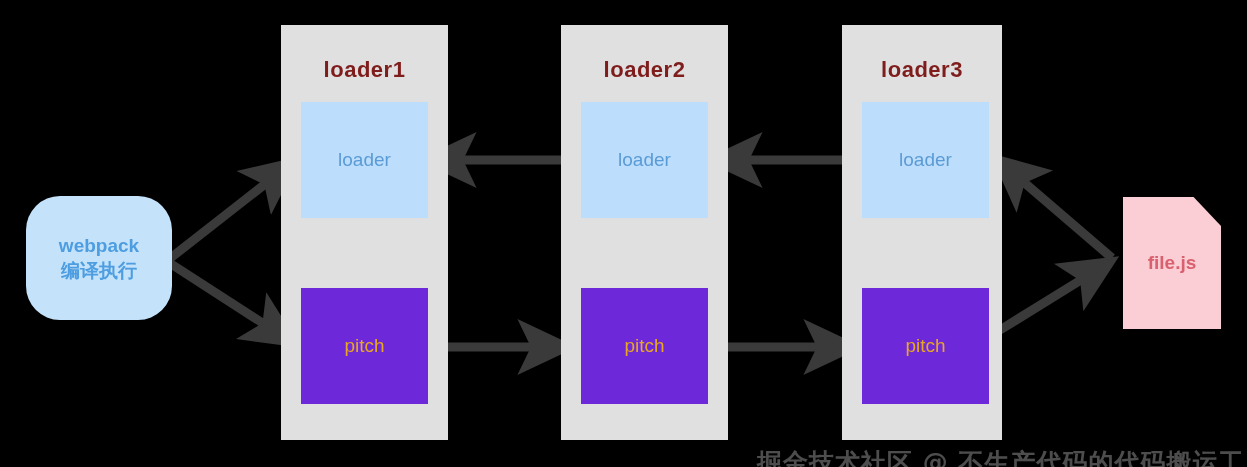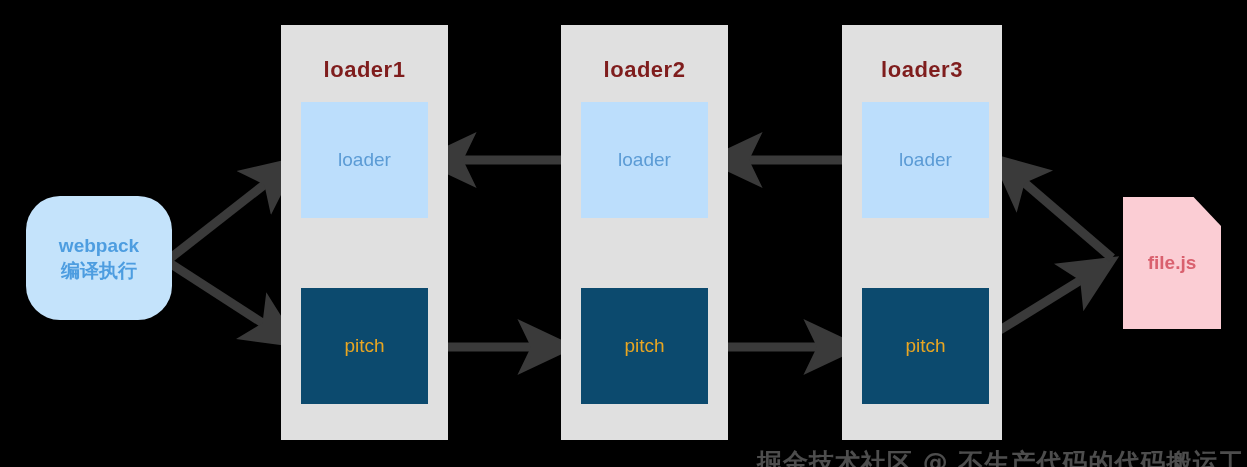--- a/index.html
+++ b/index.html
@@ -39,21 +39,21 @@
     justify-content: center;
     font-size: 19px;
     font-weight: 400;
     box-sizing: border-box;
   }
   .stage-loader {
     background: #bcdefc;
     color: #5b9bd5;
   }
   .stage-pitch {
-    background: #0c4a6e;
+    background: #6d28d9;
     color: #e8a622;
   }
   .webpack-node {
     position: absolute;
     background: #c4e3fb;
     border-radius: 34px;
     display: flex;
     flex-direction: column;
     align-items: center;
     justify-content: center;

